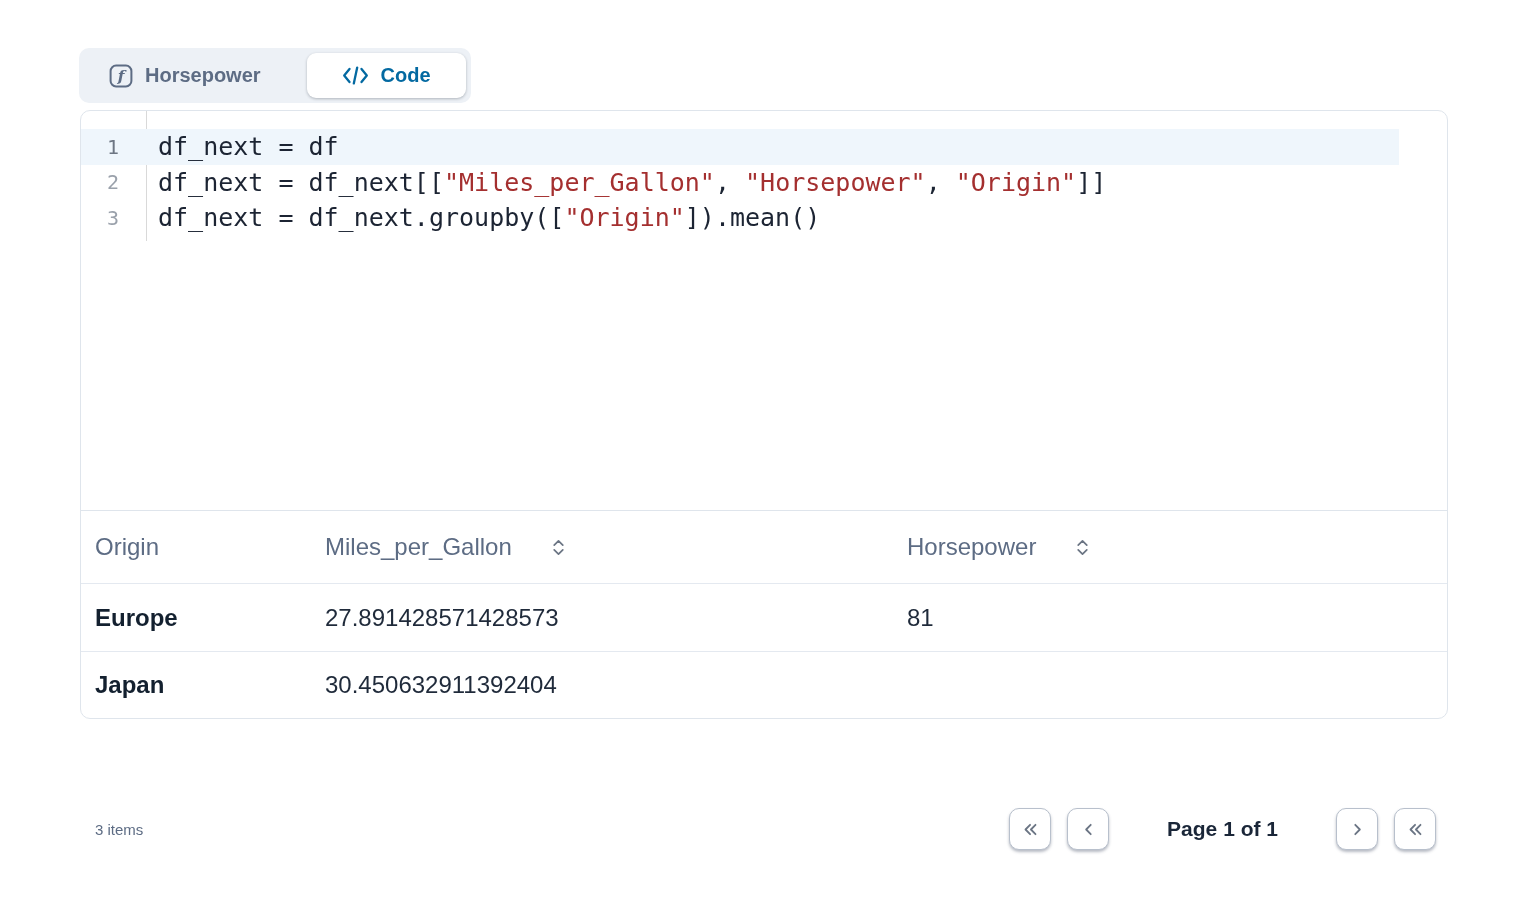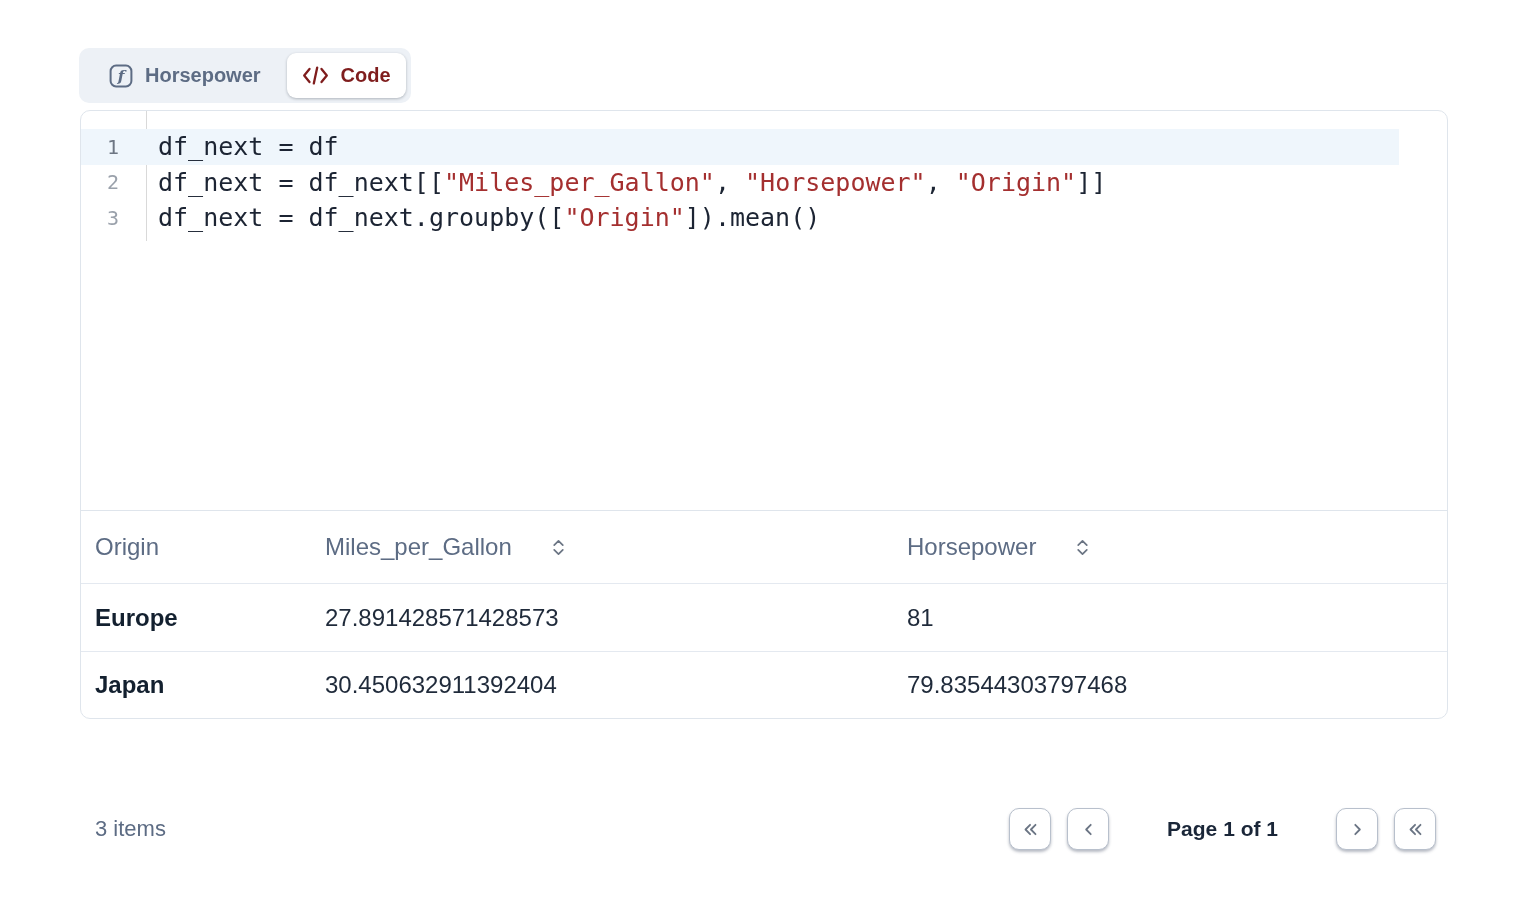--- a/index.html
+++ b/index.html
@@ -10,21 +10,21 @@
   }
   *{box-sizing:border-box; margin:0; padding:0;}
   body{background:#fff; font-family:"Liberation Sans", sans-serif;}
   .stage{position:relative; width:1516px; height:918px; background:#fff; overflow:hidden;}
 
   
   .tabbar{position:absolute; left:79px; top:48px; display:inline-flex; align-items:center;
     background:var(--tabbar-bg); border-radius:10px; padding:5px; height:55px;}
   .tab{display:flex; align-items:center; height:45px; border-radius:9px; cursor:pointer;
     font-size:20px; font-weight:600; color:var(--muted-text); gap:12px; padding:0 26px 0 25px;}
-  .tab.active{background:#fff; color:#7f1d1d; box-shadow:0 1px 3px rgba(15,25,40,.28); padding:0 15px;}
+  .tab.active{background:#fff; color:#0369a1; box-shadow:0 1px 3px rgba(15,25,40,.28); padding:0 35px;margin-left:20px;}
   .tab .icn{display:flex; align-items:center;}
   .tab svg{display:block;}
 
   
   .panel{position:absolute; left:80px; top:110px; width:1368px;
     border:1px solid var(--panel-border); border-radius:10px; background:#fff; overflow:hidden;}
 
   .editor{position:relative; height:400px; border-bottom:1px solid var(--panel-border);
     font-family:"DejaVu Sans Mono", monospace; font-size:25px; padding-top:18px; cursor:text;}
   .gutter-divider{position:absolute; left:65px; top:0; width:1px; height:130px; background:var(--gutter-line);}
@@ -42,21 +42,21 @@
   .tbody-row{height:67px; font-size:24px; color:#1f2a3a;}
   .tbody-row + .tbody-row{border-top:1px solid var(--row-border);}
   .cell-first{padding-left:14px;}
   .origin-cell{font-weight:700; color:var(--dark-text);}
   .hcell{display:flex; align-items:center; gap:40px;}
   .sort-btn{display:flex; align-items:center; cursor:pointer; color:var(--chevron);}
 
   
   .footer{position:absolute; left:80px; top:787px; width:1368px; height:84px;
     display:flex; align-items:center; justify-content:space-between;}
-  .items-count{padding-left:15px; font-size:22px; color:var(--muted-text);}
+  .items-count{padding-left:15px; font-size:15px; color:var(--muted-text);}
   .pager{display:flex; align-items:center; gap:16px; padding-right:12px;}
   .pbtn{width:42px; height:42px; border-radius:10px; border:1px solid var(--btn-border);
     background:#fff; display:flex; align-items:center; justify-content:center; cursor:pointer;
     box-shadow:0 2px 3px rgba(95,105,125,.45); color:var(--chevron);}
   .page-label{font-size:21px; font-weight:600; color:#1a2638; margin:0 42px;}
 </style>
 </head>
 <body>
 
 <div class="stage">
@@ -127,21 +127,20 @@
     </div>
 
     <div class="trow tbody-row">
       <div class="cell-first origin-cell">Europe</div>
       <div>27.891428571428573</div>
       <div>81</div>
     </div>
     <div class="trow tbody-row">
       <div class="cell-first origin-cell">Japan</div>
       <div>30.450632911392404</div>
-      <div>79.83544303797468</div>
     </div>
   </div>
 
   <div class="footer">
     <span class="items-count">3 items</span>
     <div class="pager">
       <button class="pbtn">
         <svg width="17" height="17" viewBox="0 0 16 16" fill="none" stroke="currentColor" stroke-width="1.7" stroke-linecap="round" stroke-linejoin="round">
           <path d="M7.6 3.6 L3.3 8 L7.6 12.4"></path>
           <path d="M12.7 3.6 L8.4 8 L12.7 12.4"></path>

